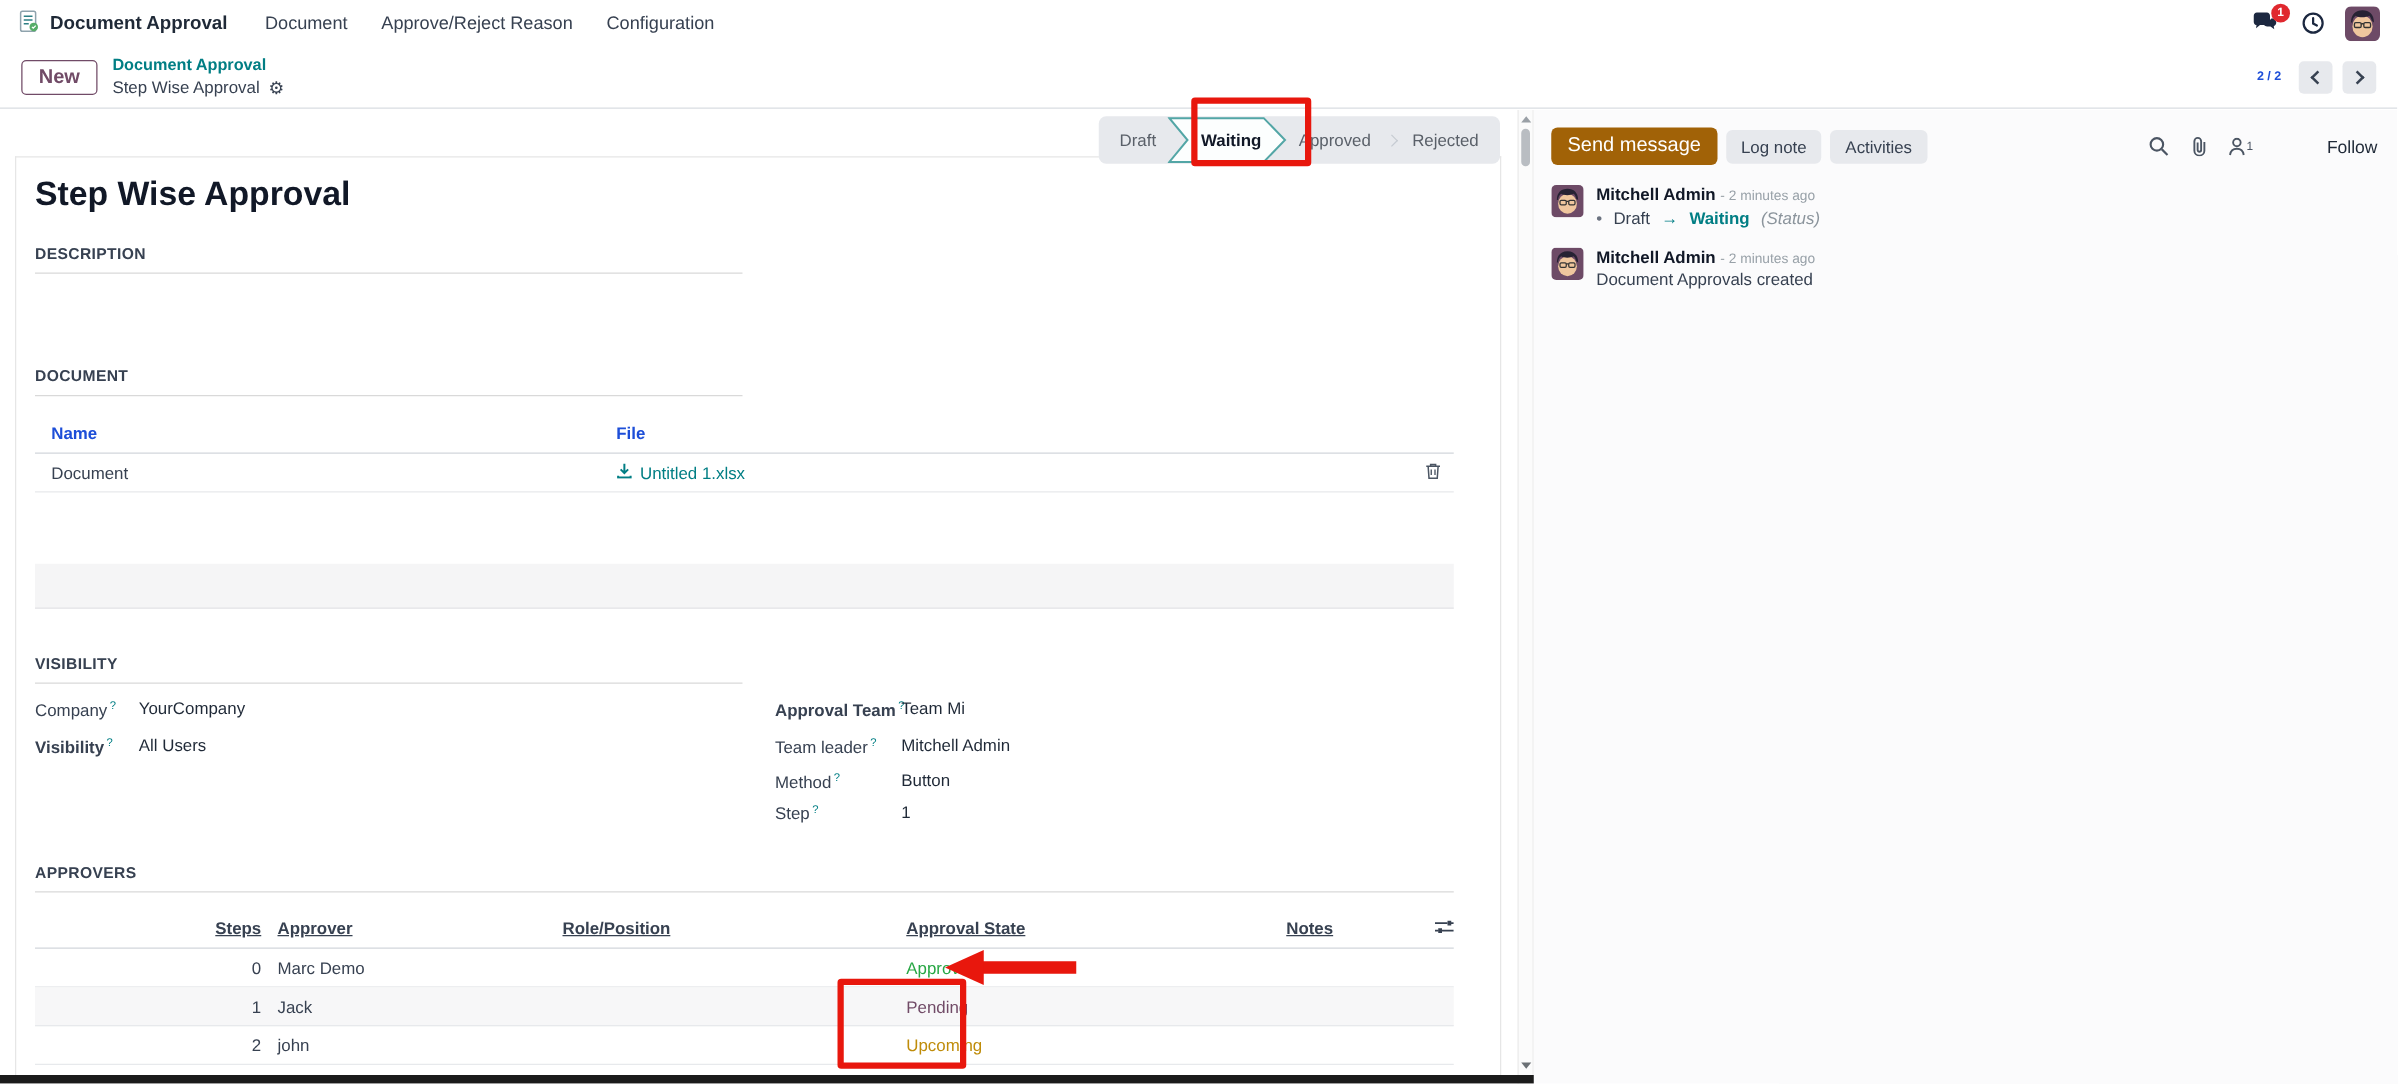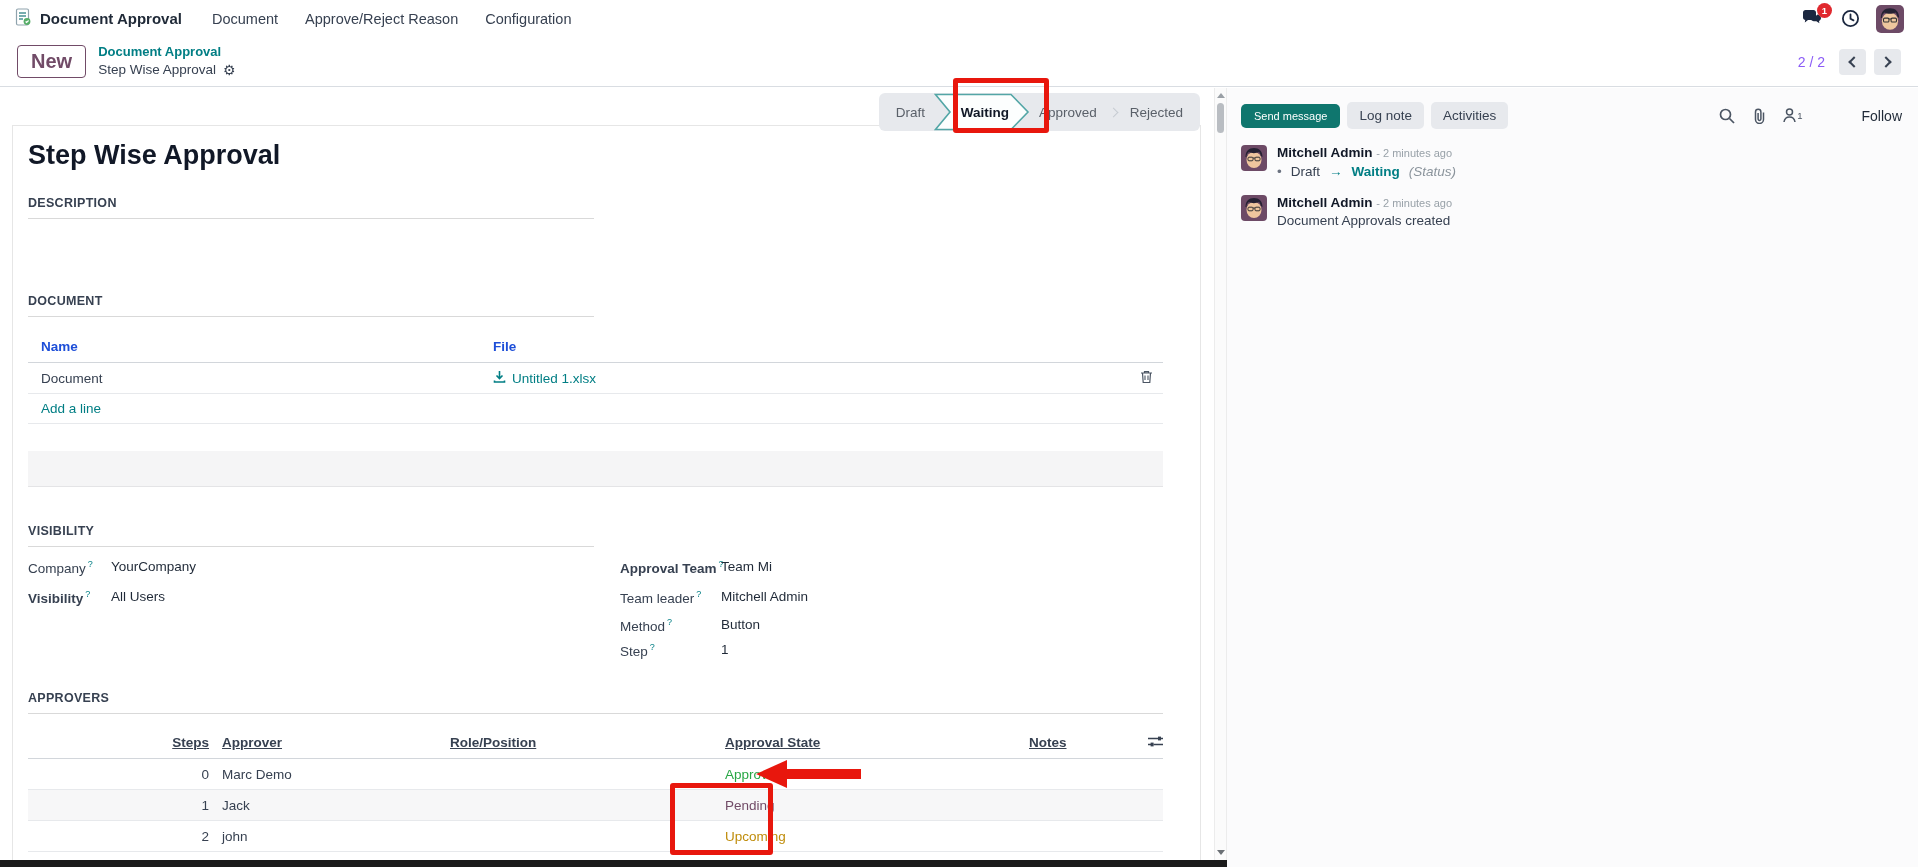--- a/index.html
+++ b/index.html
@@ -16,28 +16,28 @@
   .nav-right { margin-left:auto; display:flex; align-items:center; gap:16px; }
   .badge-wrap { position:relative; width:24px; height:20px; }
   .badge { position:absolute; top:-6px; right:-7px; min-width:15px; height:15px; border-radius:50%;
            background:#e0282e; color:#fff; font-size:9.5px; font-weight:700;
            display:flex; align-items:center; justify-content:center; }
   .nav-avatar { width:28px; height:28px; border-radius:5px; overflow:hidden; }
 
   
   .control-panel { position:absolute; top:37px; left:0; right:0; height:50px; background:#fff;
                    border-bottom:1px solid #d9dde2; display:flex; align-items:center; padding:0 17px; z-index:5; }
-  .btn-new { border:1px solid #714b67; background:#fff; color:#714b67; font-weight:600; font-size:20px;
+  .btn-new { border:1px solid #714b67; background:#fff; color:#714b67; font-weight:600; font-size:16px;
              border-radius:4px; padding:4px 13px; margin-right:12px; cursor:pointer; }
   .breadcrumb { display:flex; flex-direction:column; line-height:1.3; }
   .bc-parent { color:#017e84; font-size:13px; font-weight:600; cursor:pointer; }
   .bc-current { color:#374151; font-size:13.5px; display:flex; align-items:center; gap:7px; }
   .gear-glyph { font-size:14px; color:#374151; cursor:pointer; }
   .cp-right { margin-left:auto; display:flex; align-items:center; gap:8px; }
-  .pager-count { font-size:14px; color:#8b5cf6; margin-right:6px; }
+  .pager-count { font-size:10px; color:#1d4ed8; margin-right:6px;font-weight:bold; }
   .pager-btn { width:27px; height:26px; background:#e7e9ed; border-radius:4px; border:none;
                display:flex; align-items:center; justify-content:center; cursor:pointer; }
   .chev { width:8px; height:8px; border-left:2px solid #374151; border-bottom:2px solid #374151; }
   .chev-left  { transform:rotate(45deg); margin-left:3px; }
   .chev-right { transform:rotate(-135deg); margin-right:3px; }
 
   
   .content { position:absolute; top:88px; left:0; right:0; bottom:0; }
   .form-area { position:absolute; left:0; top:0; width:1214px; bottom:0; background:#fff; }
   .v-scrollbar { position:absolute; left:1214px; width:13px; top:0; bottom:0; background:#fbfbfb;
@@ -104,22 +104,22 @@
   .c-state { width:291px; margin-left:13px; }
   .c-notes { flex:1; margin-left:13px; }
   .c-gear { width:30px; display:flex; justify-content:flex-end; }
   .state-approved { color:#28a745; }
   .state-pending  { color:#714b67; }
   .state-upcoming { color:#bf8c0a; }
 
   
   .chatter { position:absolute; left:1227px; right:0; top:0; bottom:0; background:#fbfbfc; padding:14px 16px 0 14px; }
   .chat-toolbar { display:flex; align-items:center; }
-  .btn-primary { background:#0f766e; color:#fff; border:none; border-radius:5px; padding:6px 13px;
-                 font-size:11px; cursor:pointer; }
+  .btn-primary { background:#a16207; color:#fff; border:none; border-radius:5px; padding:6px 13px;
+                 font-size:16px; cursor:pointer; }
   .btn-secondary { background:#e7e9ed; color:#374151; border:none; border-radius:5px; padding:6px 12px;
                    font-size:13.5px; margin-left:7px; cursor:pointer; }
   .chat-icons { margin-left:auto; display:flex; align-items:center; gap:17px; }
   .icon-btn { cursor:pointer; display:flex; align-items:center; color:#4b5563; }
   .follower-sup { font-size:9.5px; margin-left:1px; color:#4b5563; }
   .follow-label { margin-left:42px; font-size:14px; color:#1f2937; cursor:pointer; }
   .date-divider { display:flex; align-items:center; margin-top:26px; }
   .div-line { flex:1; height:1px; background:#e1e4e8; }
   .div-text { padding:0 15px; font-size:14px; font-weight:600; color:#4b5563; }
   .message { display:flex; gap:10px; margin-top:16px; }
@@ -257,23 +257,20 @@
             </div>
             <div class="c-del">
               <span>
                 <svg width="13" height="14" viewBox="0 0 13 14">
                     <path d="M1 3h11M4.5 3V1.6h4V3" stroke="#4b5563" stroke-width="1.2" fill="none"></path>
                     <path d="M2.5 3l.7 9.5h6.6L10.5 3" stroke="#4b5563" stroke-width="1.2" fill="none"></path>
                     <path d="M5 5.5v4.5M8 5.5v4.5" stroke="#4b5563" stroke-width="1.1"></path>
                   </svg>
               </span>
             </div>
-          </div>
-          <div class="addline-row">
-            <span class="link">Add a line</span>
           </div>
         </div>
 
         <div class="gray-band"></div>
 
         <div class="section-label lbl-vis">VISIBILITY</div>
         <div class="field-row" style="left:15px; top:433px;">
           <span class="f-label vis-label"><span>Company</span><span class="help-sup">?</span></span>
           <span class="f-value link">YourCompany</span>
         </div>

